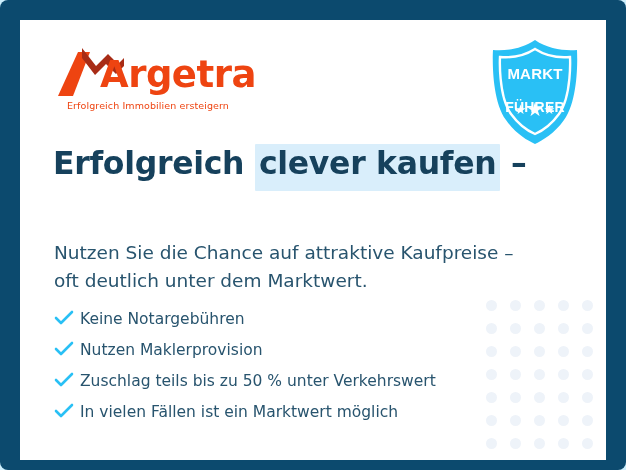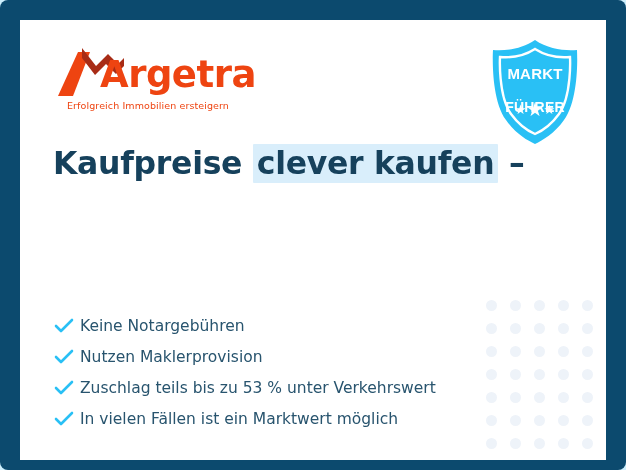--- a/index.html
+++ b/index.html
@@ -126,21 +126,21 @@
     width: 530px;
     font-size: 31.5px;
     font-weight: bold;
     color: #16415c;
     line-height: 1.26;
     letter-spacing: -0.3px;
     font-family: "DejaVu Sans", sans-serif;
   }
   .headline .hl {
     background: #d9eefb;
-    padding: 1px 4px 2px 4px;
+    padding: 1px 4px 10px 4px;
     border-radius: 1px;
   }
 
   
   .subheading {
     position: absolute;
     left: 34px;
     top: 219px;
     width: 520px;
     font-size: 18.5px;
@@ -151,21 +151,21 @@
 
   
   .bullets {
     position: absolute;
     left: 34px;
     top: 290px;
     width: 460px;
   }
   .bullet {
     display: flex;
-    align-items: center;
+    align-items: flex-start;
     height: 31px;
   }
   .bullet .check {
     width: 26px;
     flex: 0 0 26px;
     display: flex;
     align-items: center;
   }
   .bullet .label {
     font-size: 15.5px;
@@ -233,23 +233,27 @@
         <path d="M53 13 C42 20 29 22 18 21 C18 21 16 60 29 78 C37 89 46 95 53 98 C60 95 69 89 77 78 C90 60 88 21 88 21 C77 22 64 20 53 13 Z" fill="none" stroke="#ffffff" stroke-width="2.4"></path>
       </svg>
       <div class="badge-label-1">MARKT</div>
       <div class="badge-label-2">FÜHRER</div>
       <div class="badge-stars">
         <span class="s-small">★</span><span class="s-big">★</span><span class="s-small">★</span>
       </div>
     </div>
 
     <div class="headline">
-      <span>Kaufpreise </span><span class="hl">clever kaufen</span><span> –</span><br>
-    </div>
-
+      <span>Erfolgreich </span><span class="hl">clever kaufen</span><span> –</span><br>
+    </div>
+
+    <div class="subheading">
+      <span>Nutzen Sie die Chance auf attraktive Kaufpreise –</span><br>
+      <span>oft deutlich unter dem Marktwert.</span>
+    </div>
 
     <div class="bullets">
       <div class="bullet">
         <span class="check">
           <svg width="20" height="16" viewBox="0 0 20 16">
               <polyline points="2,8 7,13 18,2" fill="none" stroke="#29c0f5" stroke-width="2.6" stroke-linecap="round" stroke-linejoin="round"></polyline>
             </svg>
         </span>
         <span class="label">Keine Notargebühren</span>
       </div>
@@ -260,21 +264,21 @@
             </svg>
         </span>
         <span class="label">Nutzen Maklerprovision</span>
       </div>
       <div class="bullet">
         <span class="check">
           <svg width="20" height="16" viewBox="0 0 20 16">
               <polyline points="2,8 7,13 18,2" fill="none" stroke="#29c0f5" stroke-width="2.6" stroke-linecap="round" stroke-linejoin="round"></polyline>
             </svg>
         </span>
-        <span class="label">Zuschlag teils bis zu 53 % unter Verkehrswert</span>
+        <span class="label">Zuschlag teils bis zu 50 % unter Verkehrswert</span>
       </div>
       <div class="bullet">
         <span class="check">
           <svg width="20" height="16" viewBox="0 0 20 16">
               <polyline points="2,8 7,13 18,2" fill="none" stroke="#29c0f5" stroke-width="2.6" stroke-linecap="round" stroke-linejoin="round"></polyline>
             </svg>
         </span>
         <span class="label">In vielen Fällen ist ein Marktwert möglich</span>
       </div>
     </div>

